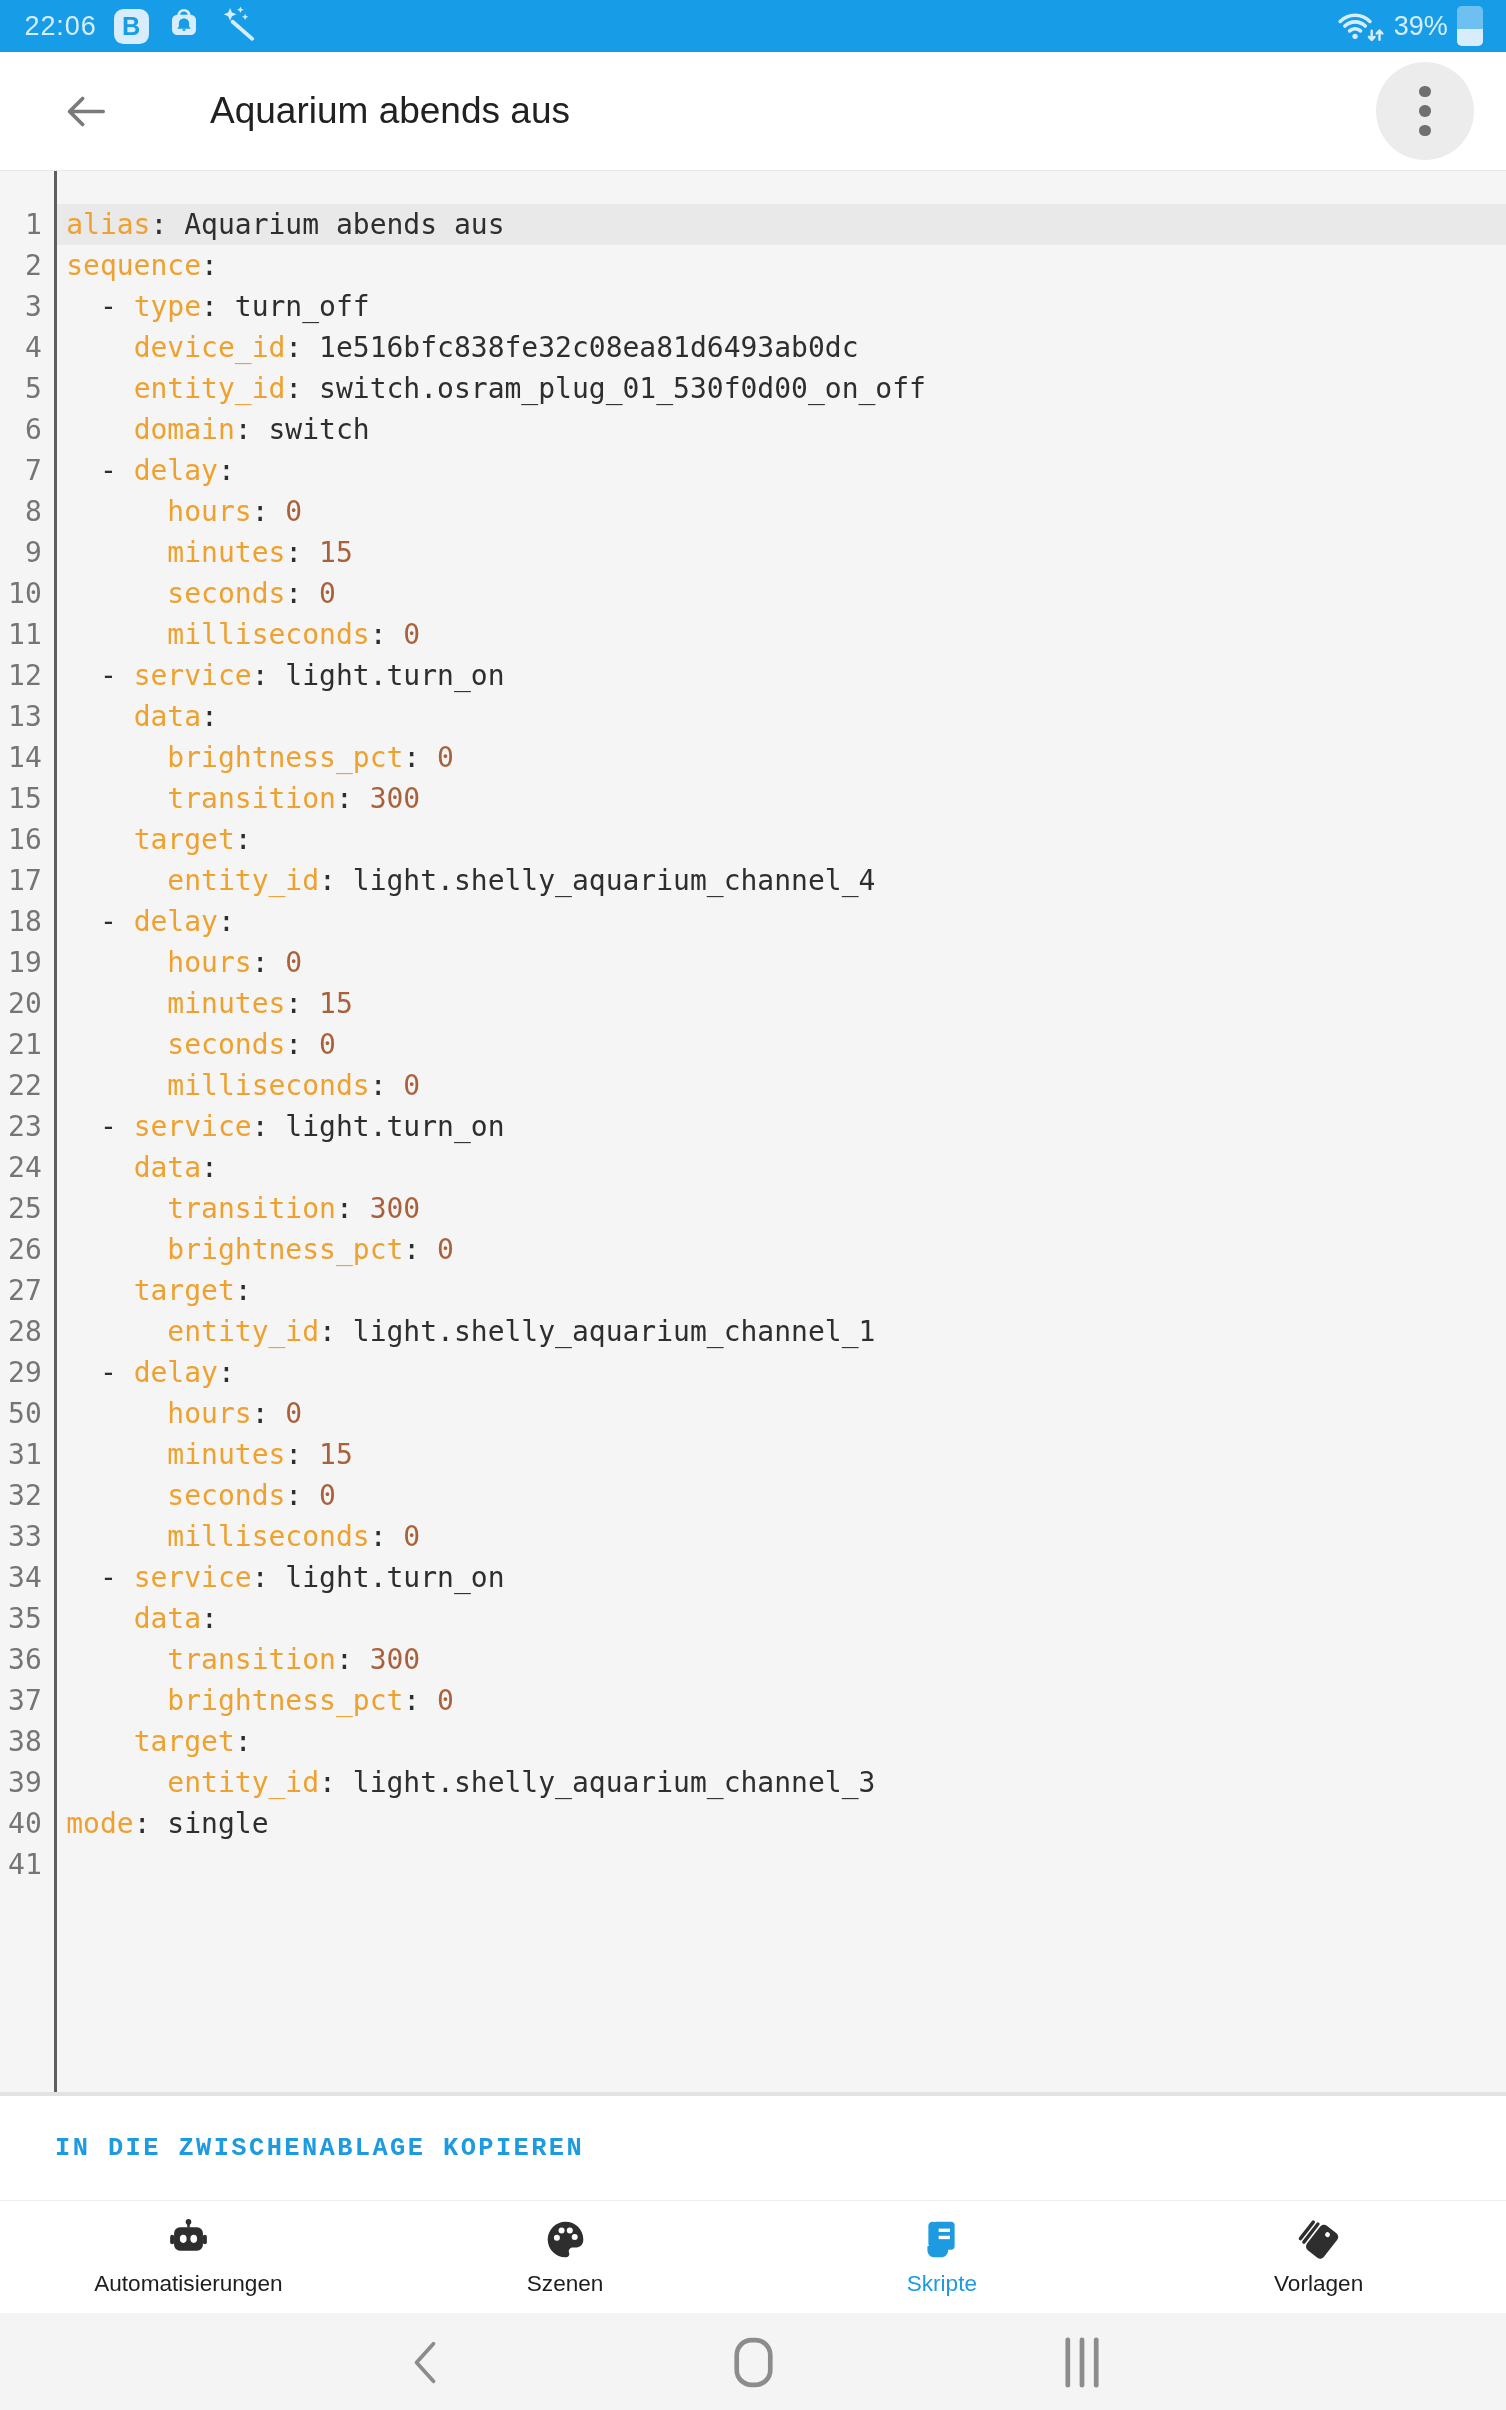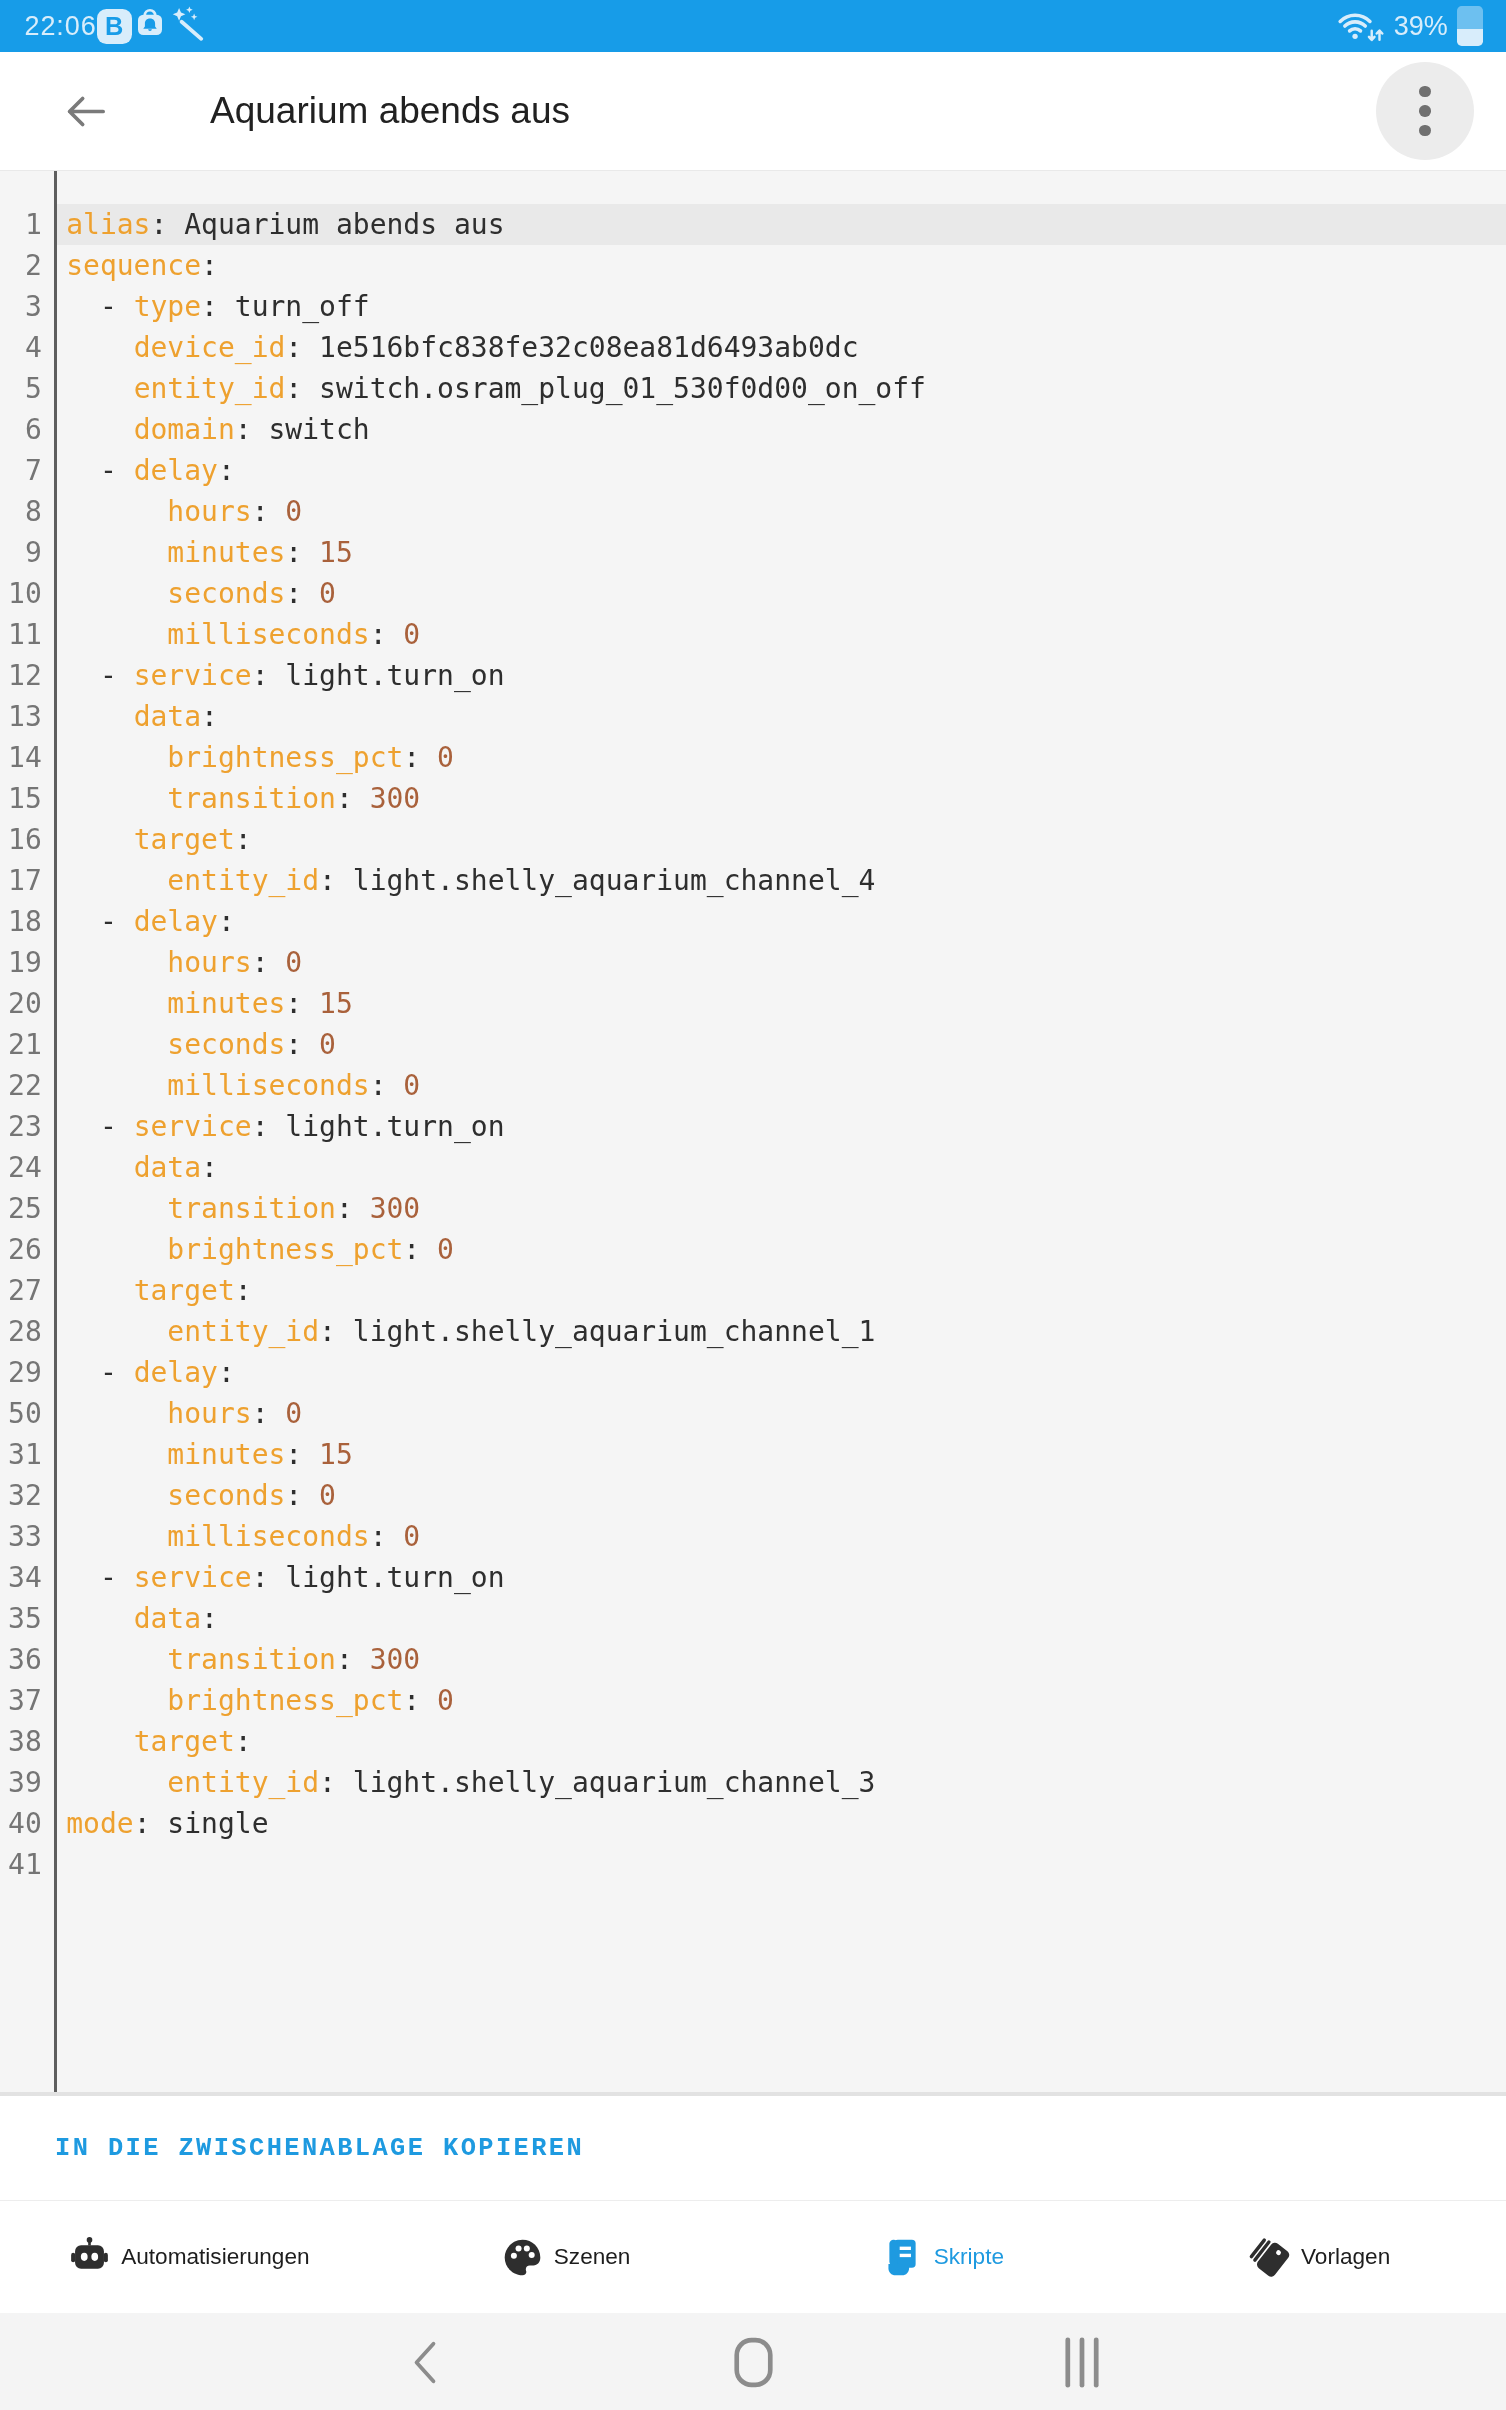--- a/index.html
+++ b/index.html
@@ -13,21 +13,21 @@
 
   
   .statusbar {
     height:52px; flex:0 0 52px;
     background:var(--status-bar-bg);
     color:var(--status-bar-fg);
     display:flex; align-items:center;
     padding:0 24.5px;
     font-size:27px;
   }
-  .statusbar .left { display:flex; align-items:center; }
+  .statusbar .left { display:flex; align-items:center; gap:17px; }
   .statusbar .right { margin-left:auto; display:flex; align-items:center; gap:9.4px; }
   .sb-time { letter-spacing:0.9px; }
   .b-app {
     width:35px; height:35px; border-radius:9.4px;
     background:var(--status-bar-fg);
     color:var(--status-bar-bg);
     font-weight:bold; font-size:25.4px;
     display:flex; align-items:center; justify-content:center;
   }
   .sb-icon { display:block; }
@@ -106,21 +106,21 @@
   }
 
   
   .bottomnav {
     height:112px; flex:0 0 112px;
     background:#ffffff;
     display:flex;
   }
   .nav-item {
     flex:1 1 0;
-    display:flex; flex-direction:row; align-items:center; justify-content:center;
+    display:flex; flex-direction:column; align-items:center; justify-content:center;
     gap:9px; cursor:pointer;
   }
   .nav-item .nav-icon { width:45px; height:45px; }
   .nav-item .nav-label { font-size:22.6px; color:var(--nav-label); }
   .nav-item .nav-icon svg .shape { fill:var(--nav-icon); }
   .nav-item.active .nav-label { color:var(--accent-blue); }
   .nav-item.active .nav-icon svg .shape { fill:var(--accent-blue); }
 
   
   .androidbar {

